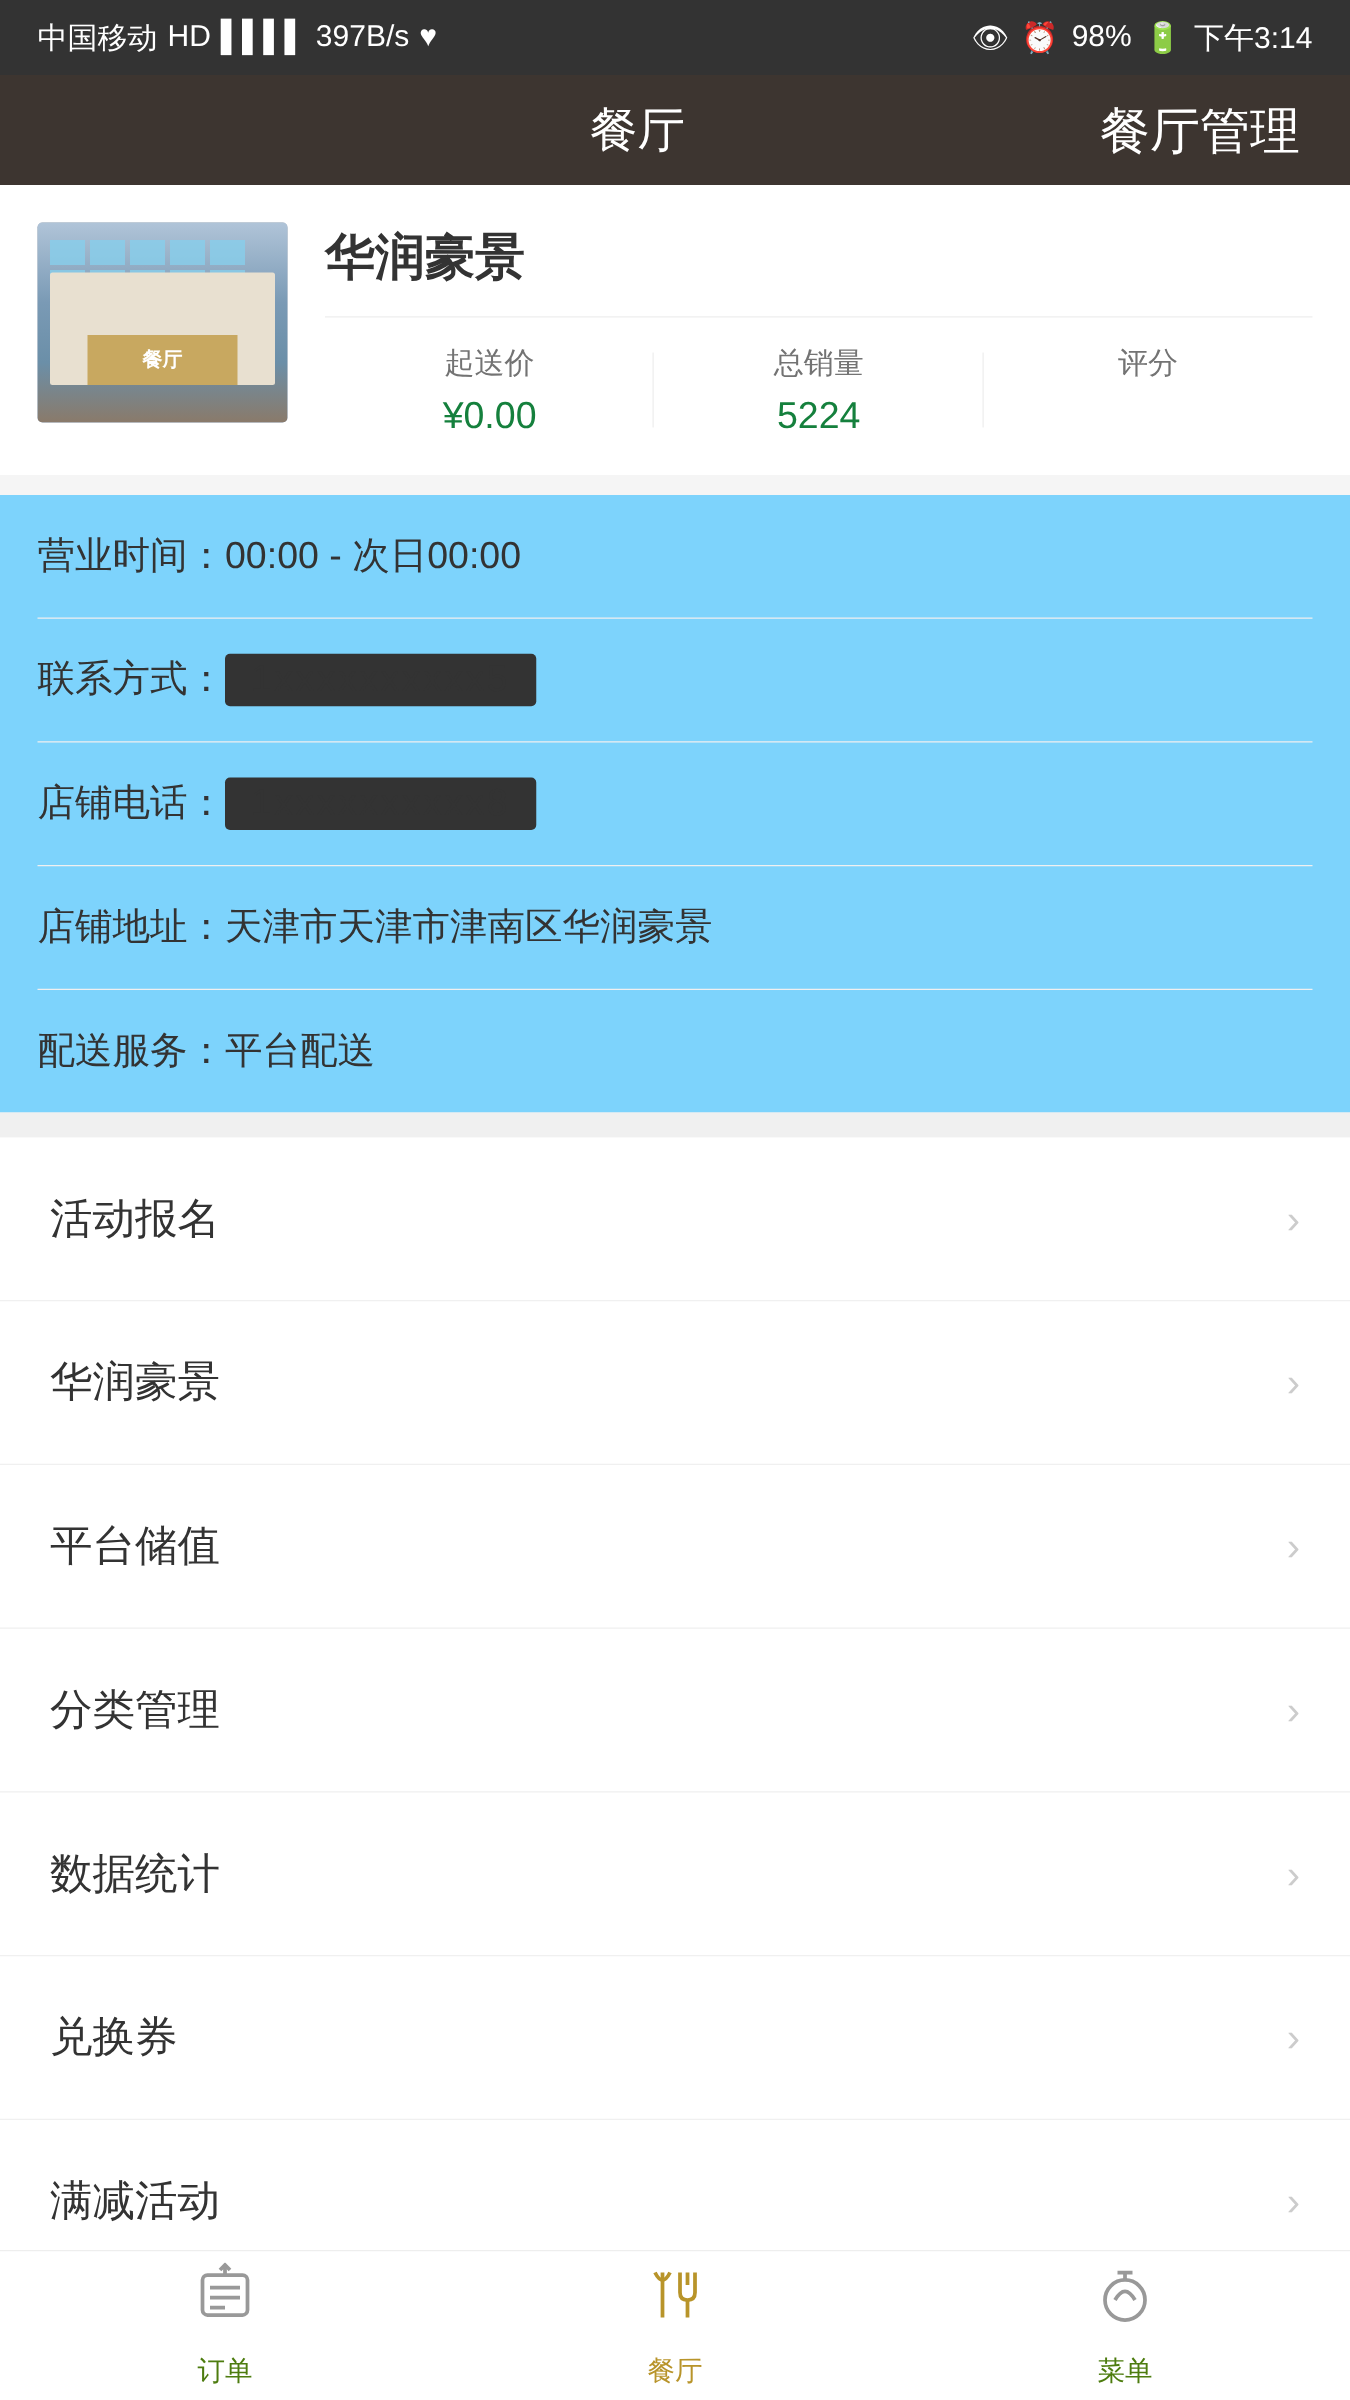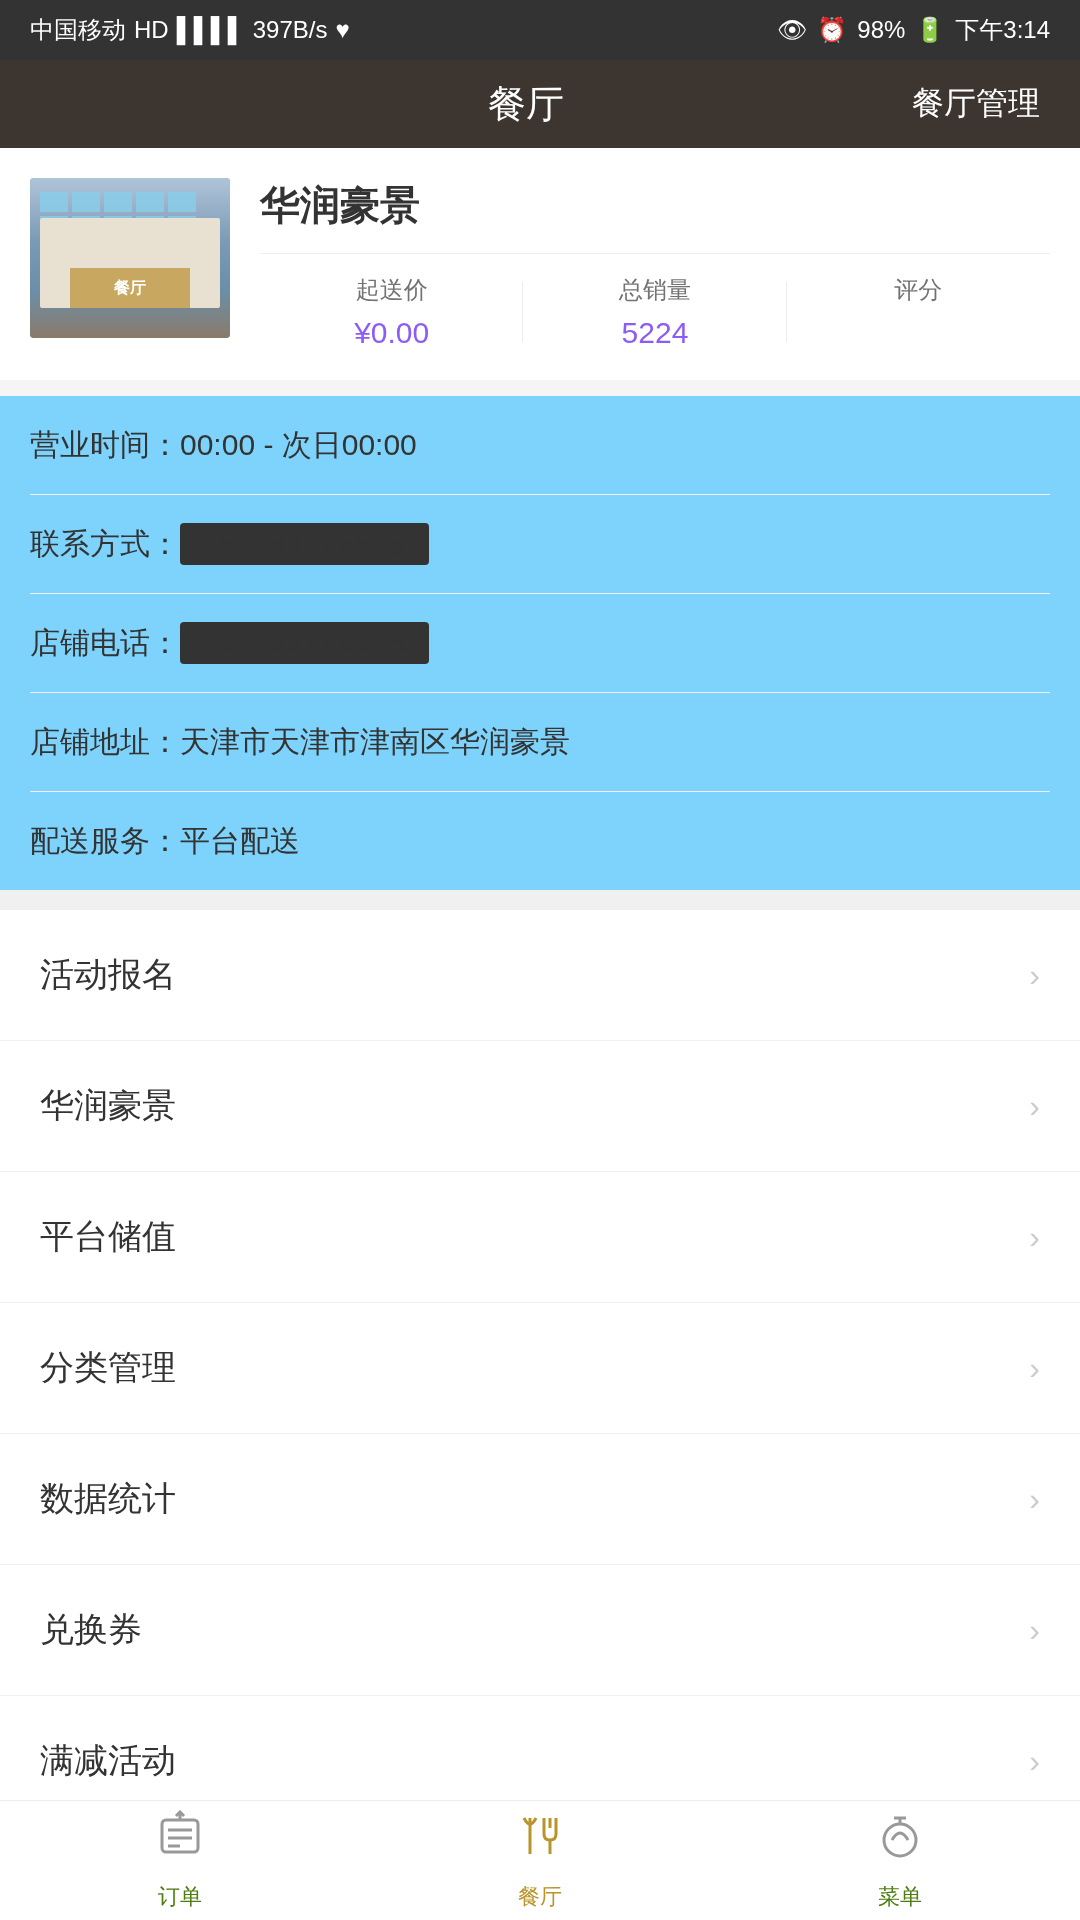--- a/index.html
+++ b/index.html
@@ -36,21 +36,21 @@
       padding: 0 40px;
       height: 88px;
     }
     .nav-title {
       font-size: 38px;
       font-weight: 500;
       flex: 1;
       text-align: center;
     }
     .nav-right {
-      font-size: 32px;
+      font-size: 40px;
       color: #fff;
     }
     .nav-placeholder { width: 100px; }
 
     
     .restaurant-card {
       background: #fff;
       padding: 30px;
       display: flex;
       align-items: flex-start;
@@ -134,21 +134,21 @@
       width: 1px;
       background: #eee;
     }
     .stat-label {
       font-size: 24px;
       color: #737373;
       margin-bottom: 10px;
     }
     .stat-value {
       font-size: 30px;
-      color: #8b5cf6;
+      color: #15803d;
       font-weight: 500;
       text-align: center;
     }
 
     
     .info-section {
       background: #7dd3fc;
       margin-top: 16px;
       padding: 0 30px;
     }

